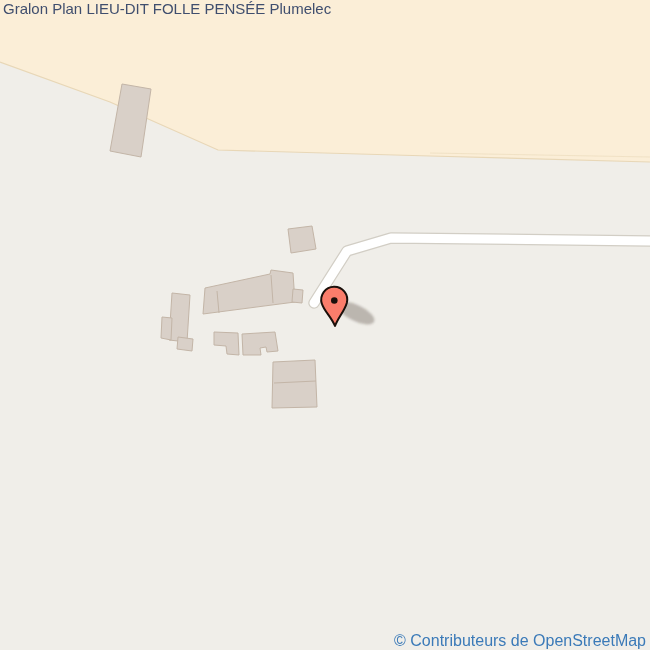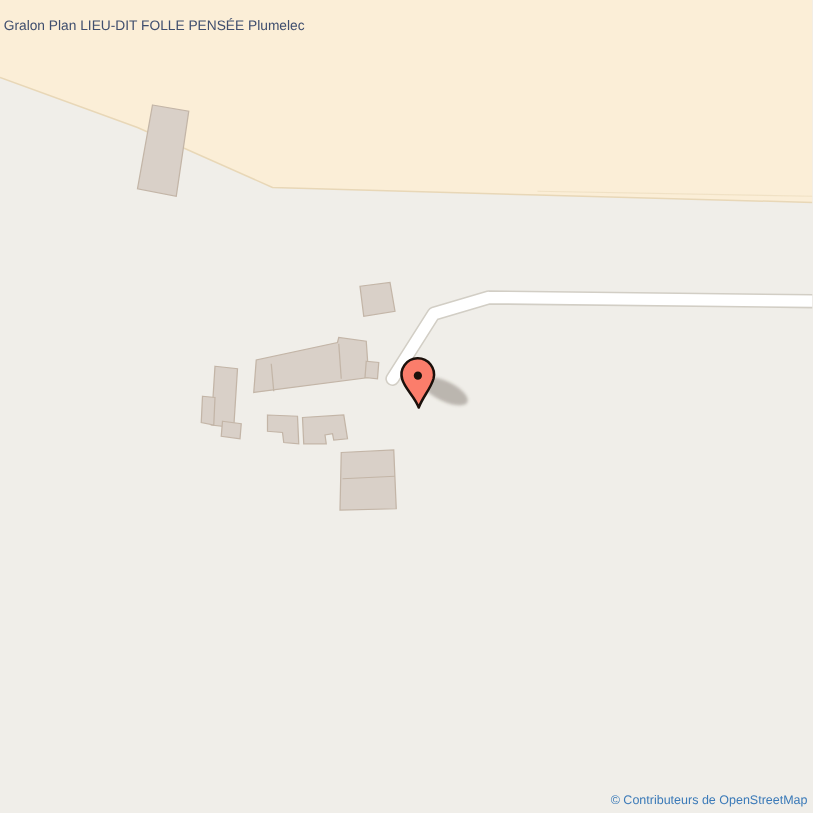--- a/index.html
+++ b/index.html
@@ -12,28 +12,28 @@
   .farm-edge-faint{fill:none;stroke:var(--farmland-edge,#e8d7b7);stroke-width:1;opacity:.55;}
   .bld{fill:var(--building-fill,#d9d0c8);stroke:var(--building-stroke,#c3b5a7);stroke-width:1;}
   .bld-line{stroke:var(--building-stroke,#c3b5a7);stroke-width:1;fill:none;}
   .road-c{fill:none;stroke:var(--road-casing,#d2cec5);stroke-width:11.5;stroke-linecap:round;stroke-linejoin:round;}
   .road-f{fill:none;stroke:var(--road-fill,#ffffff);stroke-width:9;stroke-linecap:round;stroke-linejoin:round;}
   .pin{fill:var(--marker-fill,#fb7d6b);stroke:var(--marker-outline,#1b100b);stroke-width:2;stroke-linejoin:round;}
   .pin-dot{fill:var(--marker-outline,#1b100b);}
   .pin-shadow{fill:rgba(75,64,52,0.32);}
 
   .page-title{
-    position:absolute;top:13px;left:3px;
-    font-size:11px;line-height:16px;
+    position:absolute;top:1px;left:3px;
+    font-size:15px;line-height:16px;
     color:var(--title-color,#3f4e6e);
     white-space:nowrap;
   }
   .attrib{
     position:absolute;bottom:2px;right:4px;
-    font-size:10px;line-height:14px;
+    font-size:16px;line-height:14px;
     color:var(--link-color,#3b7ab8);
     text-decoration:none;
     white-space:nowrap;
     cursor:pointer;
   }
 </style>
 </head>
 <body>
 
 <div class="map-wrap">

